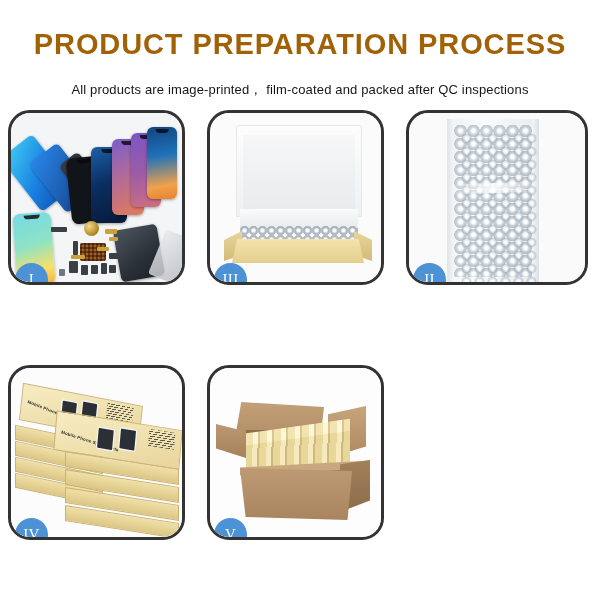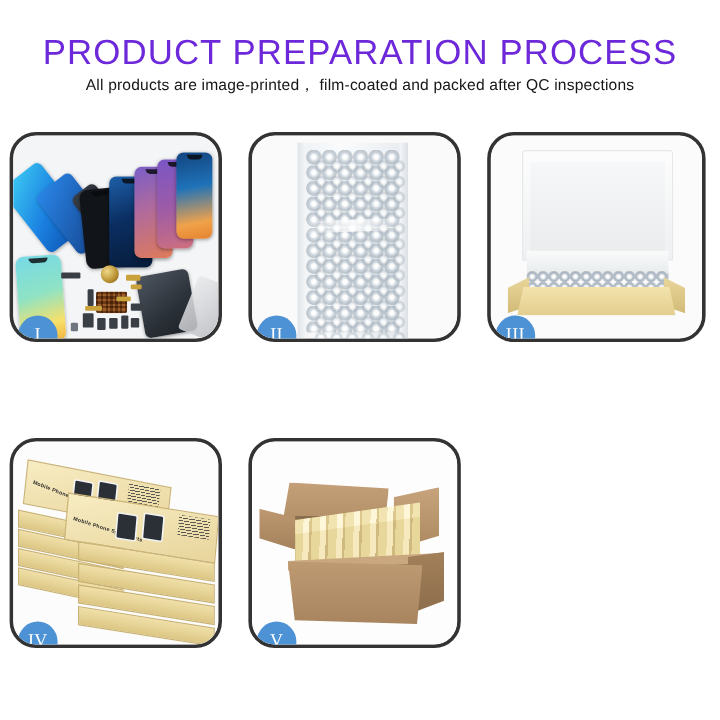--- a/index.html
+++ b/index.html
@@ -12,30 +12,30 @@
     background: #ffffff;
     font-family: "Liberation Sans", sans-serif;
     overflow: hidden;
     position: relative;
   }
 
   
   .header { padding-top: 29px; text-align: center; }
   .title {
     font-size: 29px;
-    font-weight: normal;
+    font-weight: bold;
     letter-spacing: 0.9px;
-    color: #6d28d9;
+    color: #a16207;
     line-height: 1.05;
   }
   .subtitle {
     font-size: 13px;
     color: #161616;
     letter-spacing: 0.15px;
-    margin-top: 3px;
+    margin-top: 22px;
   }
 
   
   .grid {
     position: absolute;
     left: 8px;
     top: 110px;
     width: 584px;
     display: grid;
     grid-template-columns: 177px 177px 182px;
@@ -374,42 +374,42 @@
       <div class="prt" style="left:48px;top:156px;width:6px;height:7px;background:#6f7680;"></div>
       <div class="flex-strip" style="left:94px;top:116px;width:12px;height:5px;"></div>
       <div class="flex-strip" style="left:98px;top:124px;width:9px;height:4px;"></div>
       <div class="flex-strip" style="left:60px;top:142px;width:14px;height:4px;"></div>
       <div class="flex-strip" style="left:86px;top:134px;width:12px;height:4px;"></div>
     </div>
     <div class="badge">I</div>
   </div>
 
   <div class="panel">
-    <div class="panel-inner p2">
-      <div class="bw-sheet"></div>
-      <div class="bw-edge-l"></div>
-      <div class="bw-edge-r"></div>
-      <div class="bw-bubbles"></div>
-      <div class="bw-bubbles2"></div>
-      <div class="bw-shine"></div>
-    </div>
-    <div class="badge">II</div>
-  </div>
-
-  <div class="panel">
     <div class="panel-inner p3">
       <div class="b3-lid"></div>
       <div class="b3-lid-inner"></div>
       <div class="b3-foam"></div>
       <div class="b3-bubble-row"></div>
       <div class="b3-side-l"></div>
       <div class="b3-side-r"></div>
       <div class="b3-front"></div>
     </div>
     <div class="badge">III</div>
+  </div>
+
+  <div class="panel">
+    <div class="panel-inner p2">
+      <div class="bw-sheet"></div>
+      <div class="bw-edge-l"></div>
+      <div class="bw-edge-r"></div>
+      <div class="bw-bubbles"></div>
+      <div class="bw-bubbles2"></div>
+      <div class="bw-shine"></div>
+    </div>
+    <div class="badge">II</div>
   </div>
 
   <div class="panel">
     <div class="panel-inner p4">
 
       <div class="st" style="left:4px;top:66px;width:86px;height:13px;transform:skewY(12deg);"></div>
       <div class="st" style="left:4px;top:82px;width:86px;height:13px;transform:skewY(12deg);"></div>
       <div class="st" style="left:4px;top:98px;width:86px;height:13px;transform:skewY(12deg);"></div>
       <div class="st" style="left:4px;top:114px;width:86px;height:13px;transform:skewY(12deg);"></div>
 

